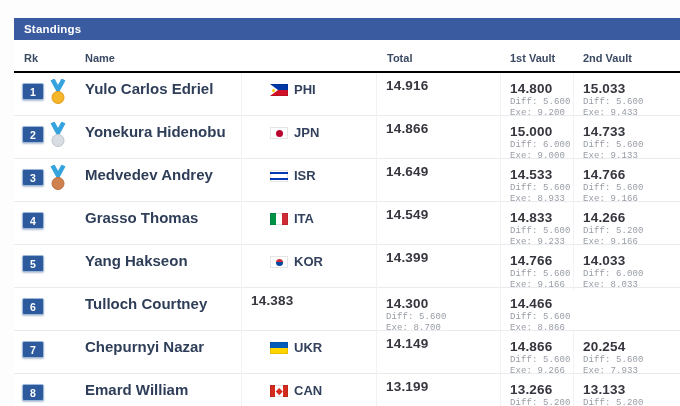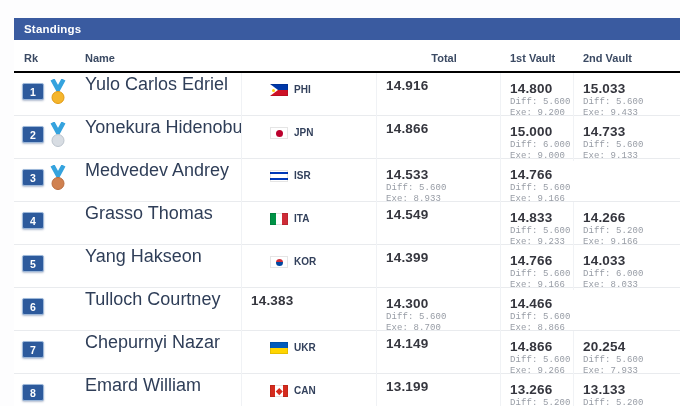--- a/index.html
+++ b/index.html
@@ -31,21 +31,21 @@
   .header-row {
     padding-top: 12px;
     border-bottom: 2px solid #000000;
     color: #3b4a63;
     font-size: 11px;
     font-weight: bold;
   }
   .header-row .hcell { padding-bottom: 7px; }
   .h-rank { grid-column: 1 / span 2; padding-left: 10px; }
   .h-name { grid-column: 3; }
-  .h-total { grid-column: 5; padding-left: 10px; text-align: center; }
+  .h-total { grid-column: 5; padding-left: 10px; }
   .h-v1 { grid-column: 6; padding-left: 9px; }
   .h-v2 { grid-column: 7; padding-left: 9px; }
 
   .row {
     height: 43px;
     box-sizing: border-box;
     border-bottom: 1px solid #e9ebee;
     cursor: default;
   }
   .row:last-child { border-bottom: none; }
@@ -69,35 +69,35 @@
   }
   .c-medal { padding: 6px 0 0 6px; }
   .medal .ribbon { fill: none; stroke: #35a3de; stroke-width: 4.5; }
   .medal .disc { stroke-width: 1; }
   .medal-gold .disc   { fill: #f5b62c; stroke: #e19a13; }
   .medal-silver .disc { fill: #d8dde3; stroke: #bcc4cd; }
   .medal-bronze .disc { fill: #d08150; stroke: #ba6c3e; }
   .medal-none { visibility: hidden; }
 
   .c-name {
-    padding-top: 1px;
-    font-size: 18px;
-    font-weight: normal;
+    padding-top: 7px;
+    font-size: 15px;
+    font-weight: bold;
     color: #2f3e58;
     white-space: nowrap;
     overflow: hidden;
   }
   .c-flag {
     padding: 11px 0 0 28px;
     display: flex;
     align-items: flex-start;
     gap: 6px;
   }
   .code {
-    font-size: 10px;
+    font-size: 13px;
     font-weight: bold;
     color: #33415c;
     line-height: 12px;
   }
   .flag {
     flex: none;
     width: 18px; height: 12px;
     position: relative;
     overflow: hidden;
     box-shadow: inset 0 0 0 1px rgba(0,0,0,0.10);
@@ -255,20 +255,21 @@
       <svg class="medal medal-bronze" width="16" height="26" viewBox="0 0 16 26">
         <path class="ribbon" d="M2.5 0.5 L8 10.5 L13.5 0.5"></path>
         <circle class="disc" cx="8" cy="18.5" r="6"></circle>
       </svg>
     </div>
     <div class="cell c-name">Medvedev Andrey</div>
     <div class="cell c-flag">
       <span class="flag flag-isr"></span>
       <span class="code">ISR</span>
     </div>
+    <div class="cell c-total">14.649</div>
     <div class="cell c-v1">
       <div class="vscore">14.533</div>
       <div class="sub"><span>Diff:</span> <span>5.600</span></div>
       <div class="sub"><span>Exe:</span> <span>8.933</span></div>
     </div>
     <div class="cell c-v2">
       <div class="vscore">14.766</div>
       <div class="sub"><span>Diff:</span> <span>5.600</span></div>
       <div class="sub"><span>Exe:</span> <span>9.166</span></div>
     </div>

